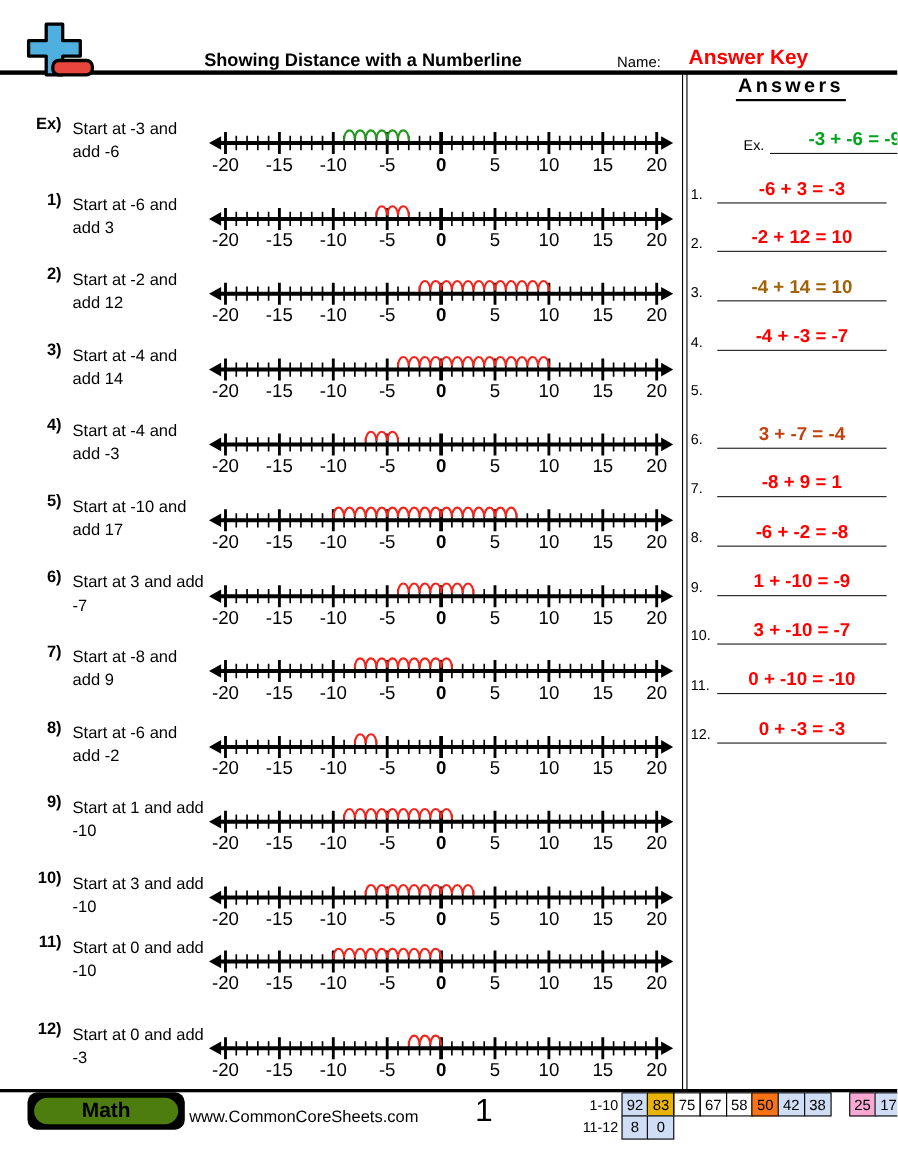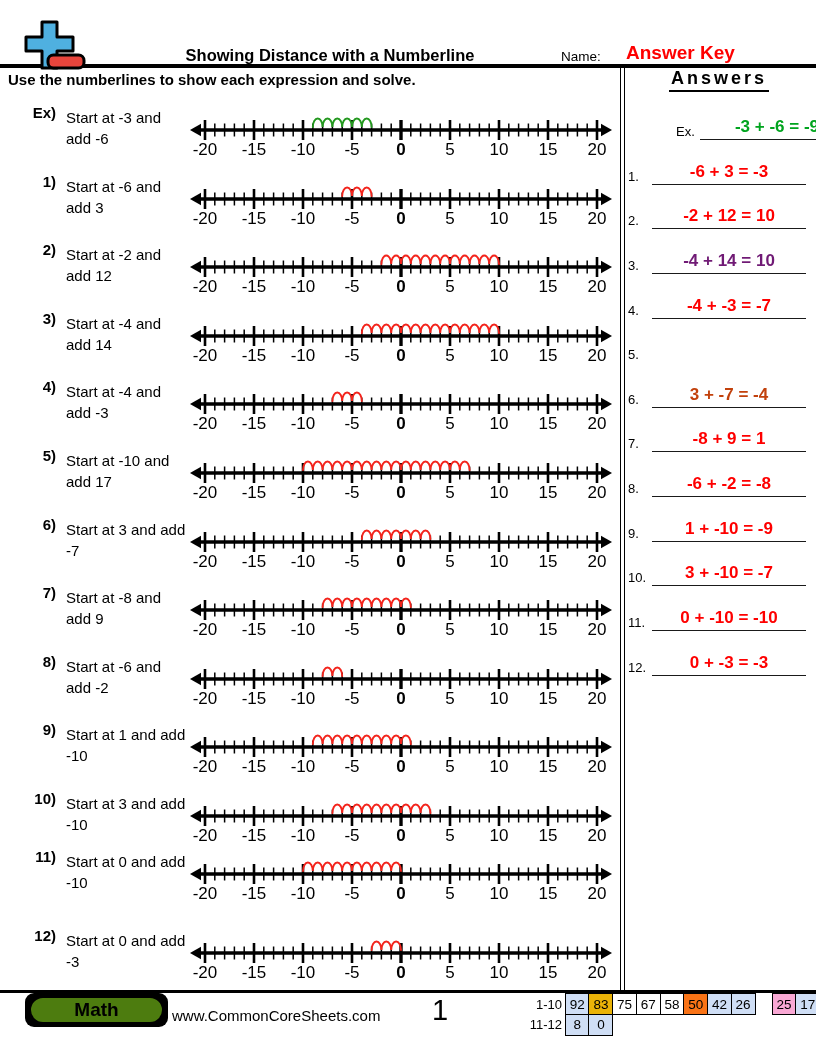--- a/index.html
+++ b/index.html
@@ -56,21 +56,20 @@
 
   <div class="hdr-rule"></div>
   <svg class="logo" width="90" height="60" viewBox="0 0 90 60">
     <path id="logo-plus" d="M32 10 h15 v15 h16 v14 h-16 v17 h-15 v-17 h-16 v-14 h16 z" stroke="#000" stroke-width="3" stroke-linejoin="round" fill="#4fb0e0"></path>
     <rect id="logo-minus" x="38" y="43" width="36" height="13" rx="5.5" stroke="#000" stroke-width="3" fill="#e8453c"></rect>
   </svg>
   <div class="title">Showing Distance with a Numberline</div>
   <div class="name-label">Name:</div>
   <div class="answer-key" style="color: rgb(254, 0, 0);">Answer Key</div>
 
-  <div class="instruction">Use the numberlines to show each expression and solve.</div>
   <div class="sep"></div>
 
   <div class="ans-header">
     <span>Answers</span>
   </div>
 
   <div id="problems">
       <div class="prob-row" style="top: 100px;">
       <div class="p-num">Ex)</div>
       <div class="p-text">Start at -3 and
@@ -873,21 +872,21 @@
       <div class="a-row" style="top: 157.63px;">
       <div class="a-num">1.</div>
       <div class="a-value" style="color: rgb(254, 0, 0);">-6 + 3 = -3</div>
     </div>
       <div class="a-row" style="top: 202.26px;">
       <div class="a-num">2.</div>
       <div class="a-value" style="color: rgb(254, 0, 0);">-2 + 12 = 10</div>
     </div>
       <div class="a-row" style="top: 246.89px;">
       <div class="a-num">3.</div>
-      <div class="a-value" style="color: #701a75;">-4 + 14 = 10</div>
+      <div class="a-value" style="color: #a16207;">-4 + 14 = 10</div>
     </div>
       <div class="a-row" style="top: 291.52px;">
       <div class="a-num">4.</div>
       <div class="a-value" style="color: rgb(254, 0, 0);">-4 + -3 = -7</div>
     </div>
       <div class="a-row" style="top: 336.15px;">
       <div class="a-num">5.</div>
     </div>
       <div class="a-row" style="top: 380.78px;">
       <div class="a-num">6.</div>
@@ -928,21 +927,21 @@
   <div class="score" id="score">
       <div class="score-row">
         <div class="score-label">1-10</div>
         <div class="score-cell" style="background: rgb(207, 222, 245);">92</div>
         <div class="score-cell" style="background: #eab308;">83</div>
         <div class="score-cell">75</div>
         <div class="score-cell">67</div>
         <div class="score-cell">58</div>
         <div class="score-cell" style="background: #f97316;">50</div>
         <div class="score-cell" style="background: rgb(207, 222, 245);">42</div>
-        <div class="score-cell" style="background: rgb(207, 222, 245);">26</div>
+        <div class="score-cell" style="background: rgb(207, 222, 245);">38</div>
         <div class="score-cell" style="background: #f9a8d4; margin-left: 16px;">25</div>
         <div class="score-cell" style="background: rgb(207, 222, 245);">17</div>
       </div>
       <div class="score-row">
         <div class="score-label">11-12</div>
         <div class="score-cell" style="background: rgb(207, 222, 245);">8</div>
         <div class="score-cell" style="background: rgb(207, 222, 245);">0</div>
       </div>
     </div>
 

